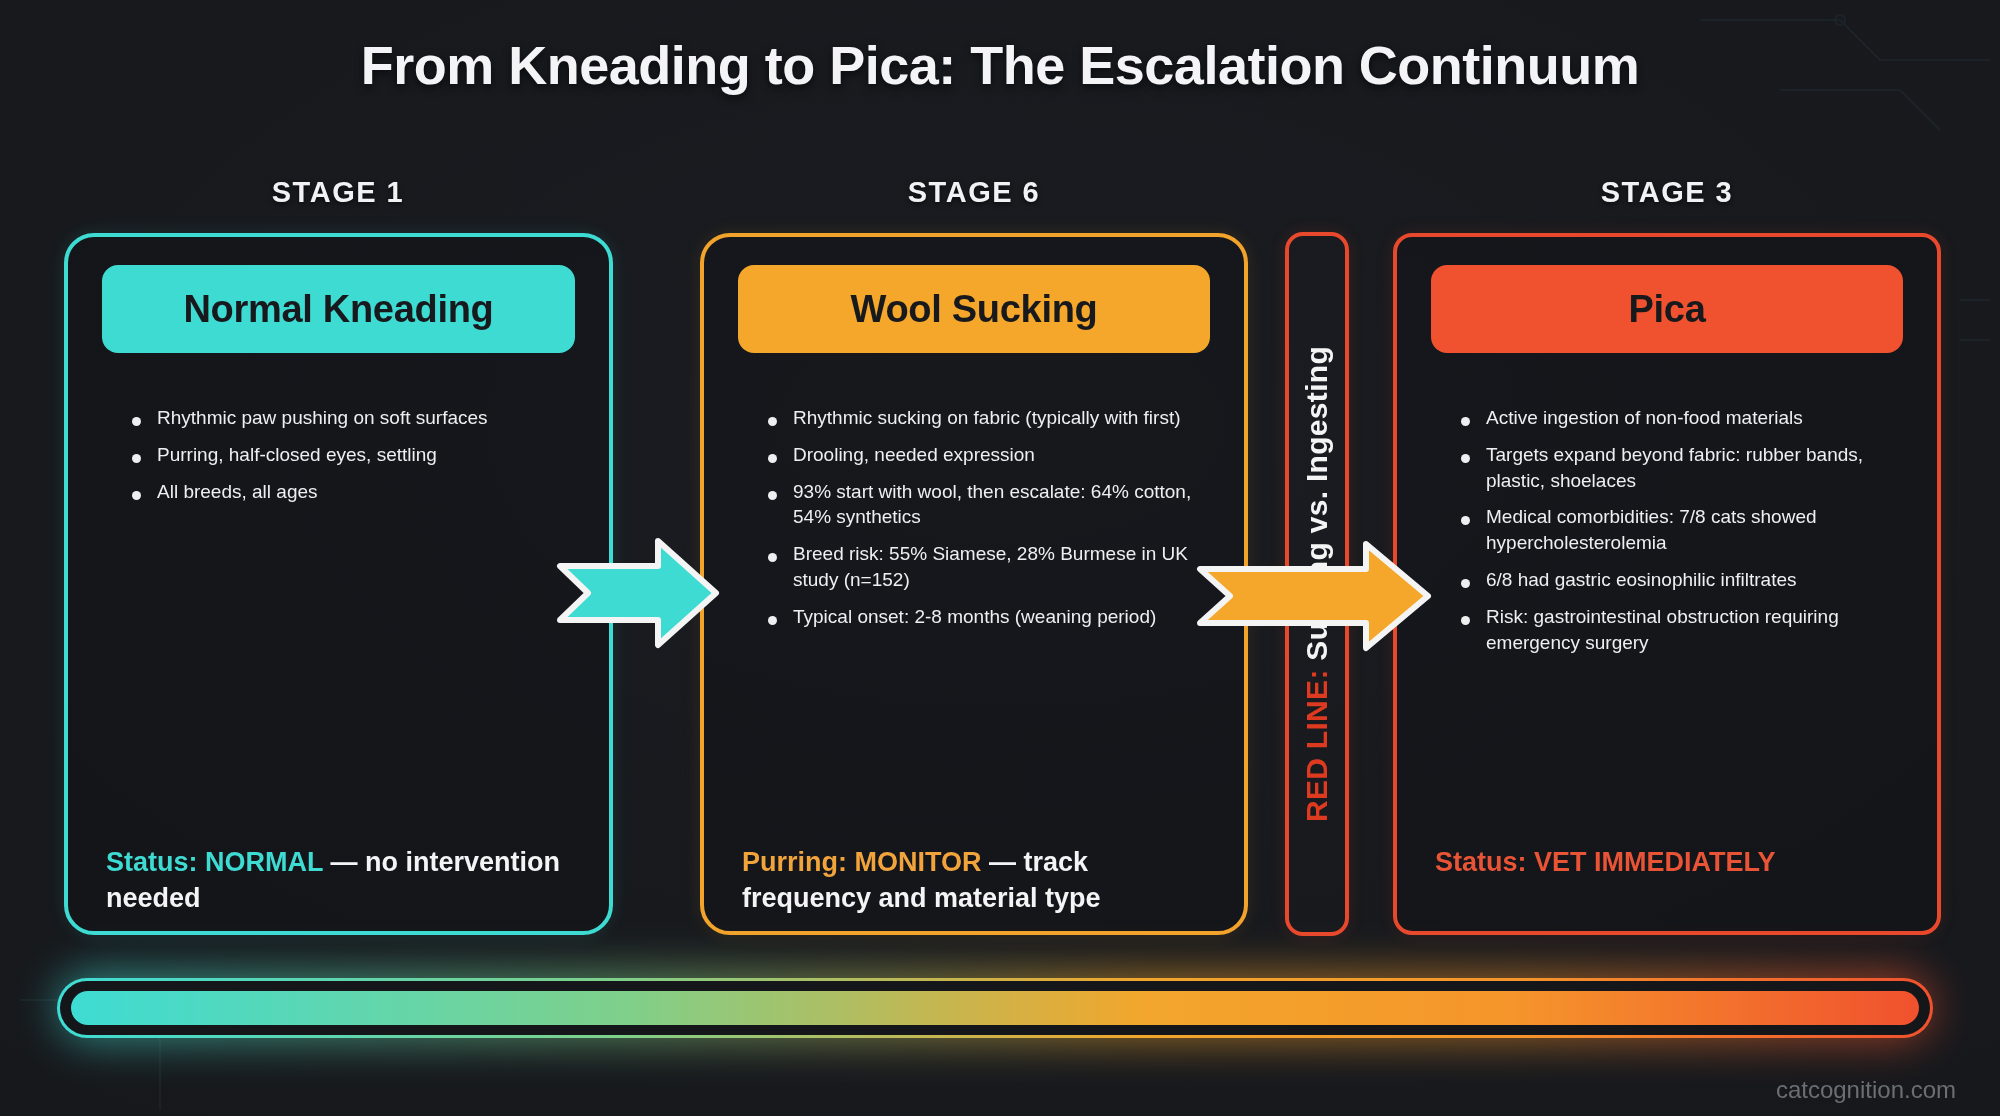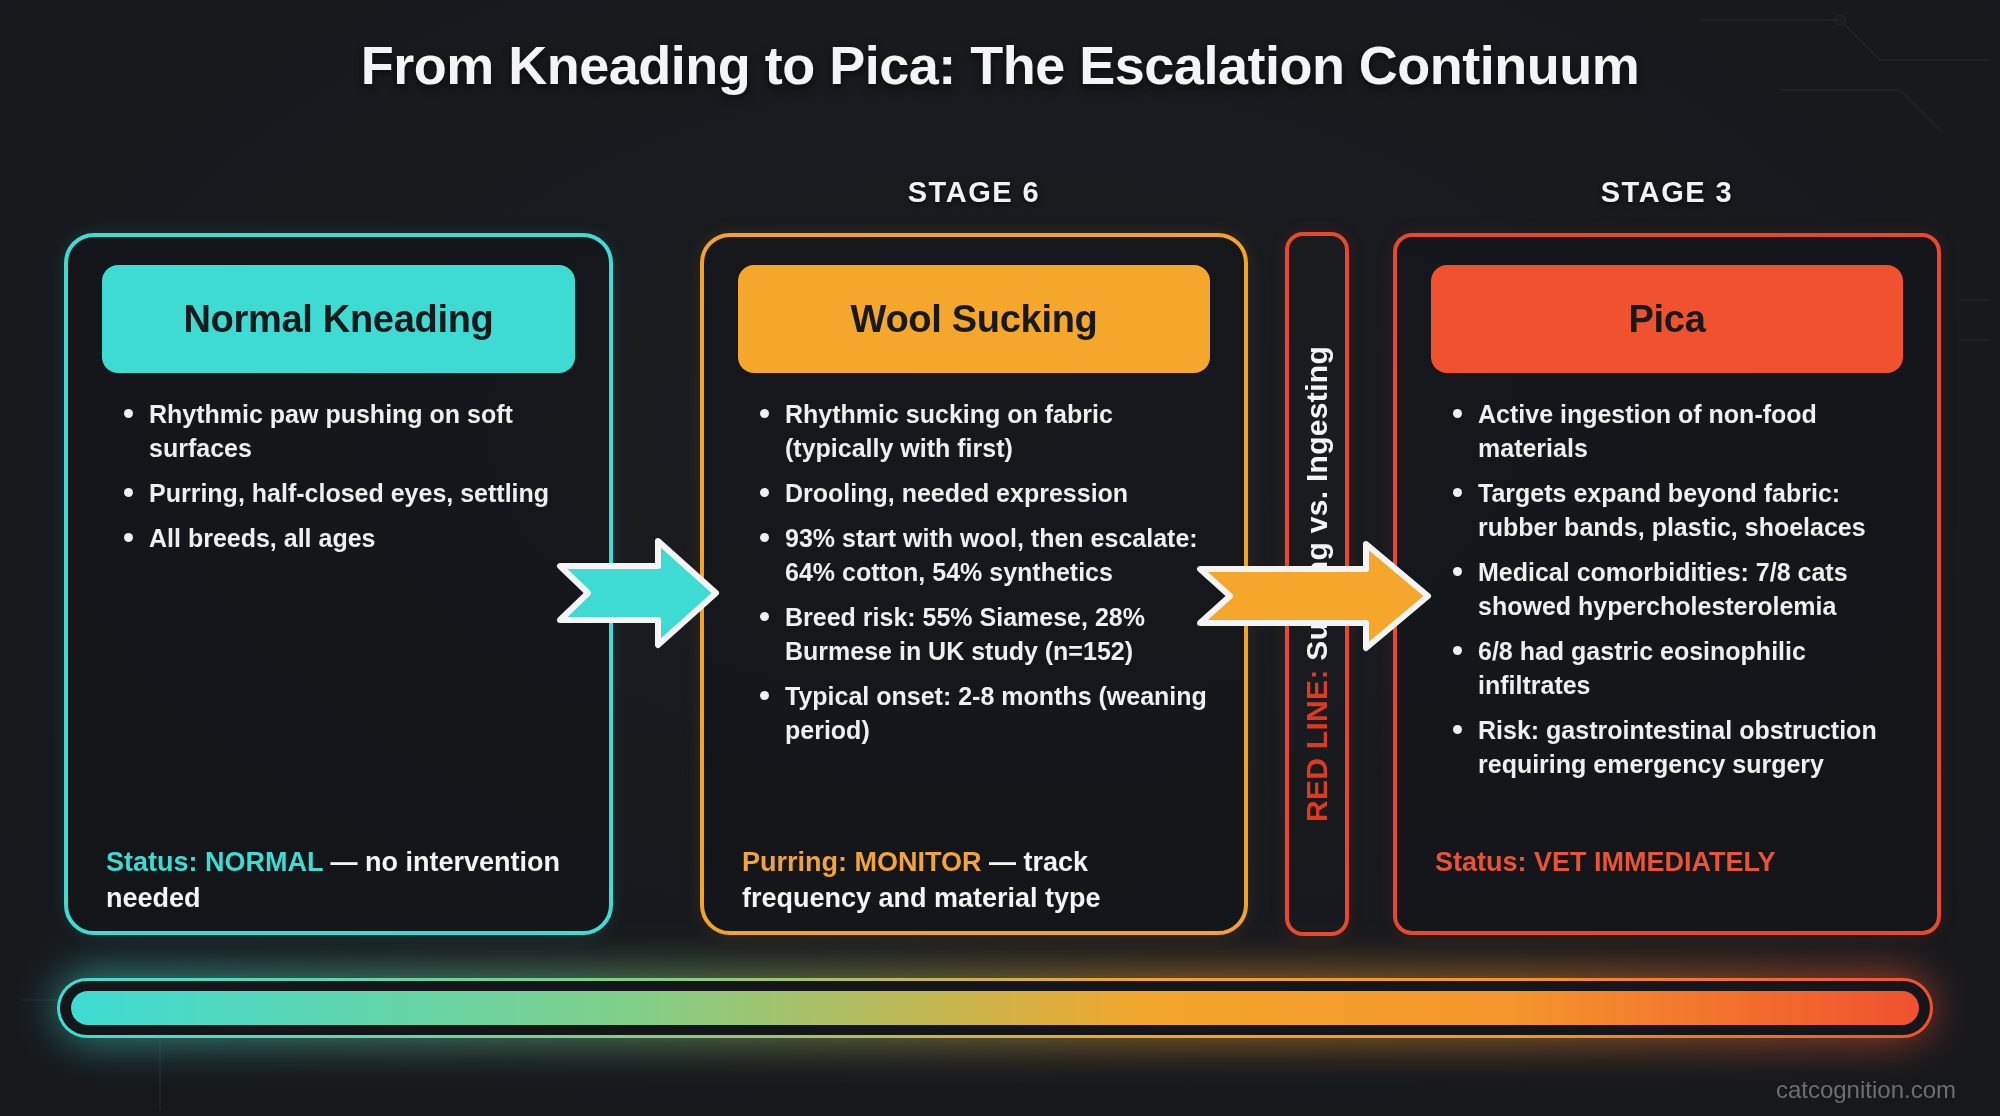--- a/index.html
+++ b/index.html
@@ -22,28 +22,28 @@
   }
   .label-1{left:138px;} .label-2{left:774px;} .label-3{left:1467px;}
   .box{
     position:absolute;top:233px;height:702px;box-sizing:border-box;
     border:4px solid #fff;border-radius:30px;background:rgba(10,12,15,.25);
   }
   .box-1{left:64px;width:549px;border-color:#3EDBD3;box-shadow:0 0 18px rgba(62,219,211,.12);}
   .box-2{left:700px;width:548px;border-color:#F2A32B;box-shadow:0 0 18px rgba(242,163,43,.12);}
   .box-3{left:1393px;width:548px;border-color:#E8492D;box-shadow:0 0 18px rgba(232,73,45,.12);border-radius:19px;}
   .pill{
-    position:absolute;left:34px;right:34px;top:28px;height:108px;border-radius:16px;
+    position:absolute;left:34px;right:34px;top:28px;height:88px;border-radius:16px;
     display:flex;align-items:center;justify-content:center;
     color:#17191d;font-size:38px;font-weight:700;letter-spacing:-.3px;
   }
   .pill-1{background:#3EDBD3;} .pill-2{background:#F4A72A;} .pill-3{background:#F0512F;}
   .bullets{
-    position:absolute;left:42px;right:24px;top:152px;margin:8px;padding:0;list-style:none;
-    color:#efeff1;font-size:25px;line-height:1.36;font-weight:700;
+    position:absolute;left:42px;right:24px;top:152px;margin:16px;padding:0;list-style:none;
+    color:#efeff1;font-size:19px;line-height:1.36;font-weight:400;
   }
   .bullets li{position:relative;padding-left:31px;margin-bottom:11px;}
   .bullets li::before{
     content:"";position:absolute;left:6px;top:12px;width:9px;height:9px;border-radius:50%;background:#efeff1;
   }
   .status{
     position:absolute;left:38px;right:26px;top:588px;
     font-size:27px;font-weight:700;line-height:1.32;color:#f4f4f5;margin-top:20px;
   }
   .status .hl-1{color:#3EDBD3;} .status .hl-2{color:#F2A43C;} .status .hl-3{color:#E85435;}
@@ -88,20 +88,21 @@
     <path d="M1700 20 L1840 20 L1880 60 L1990 60"></path>
     <path d="M1780 90 L1900 90 L1940 130"></path>
     <path d="M20 1000 L120 1000 L160 1040 L160 1110"></path>
     <path d="M1960 300 L1990 300 M1960 340 L1990 340"></path>
     <circle cx="1840" cy="20" r="5"></circle>
       <circle cx="120" cy="1000" r="5"></circle>
   </svg>
 
   <div class="title">From Kneading to Pica: The Escalation Continuum</div>
 
+  <div class="stage-label label-1">STAGE 1</div>
   <div class="stage-label label-2">STAGE 6</div>
   <div class="stage-label label-3">STAGE 3</div>
 
   <div class="box box-1">
     <div class="pill pill-1">Normal Kneading</div>
     <ul class="bullets">
       <li>Rhythmic paw pushing on soft surfaces</li>
       <li>Purring, half-closed eyes, settling</li>
       <li>All breeds, all ages</li>
     </ul>

